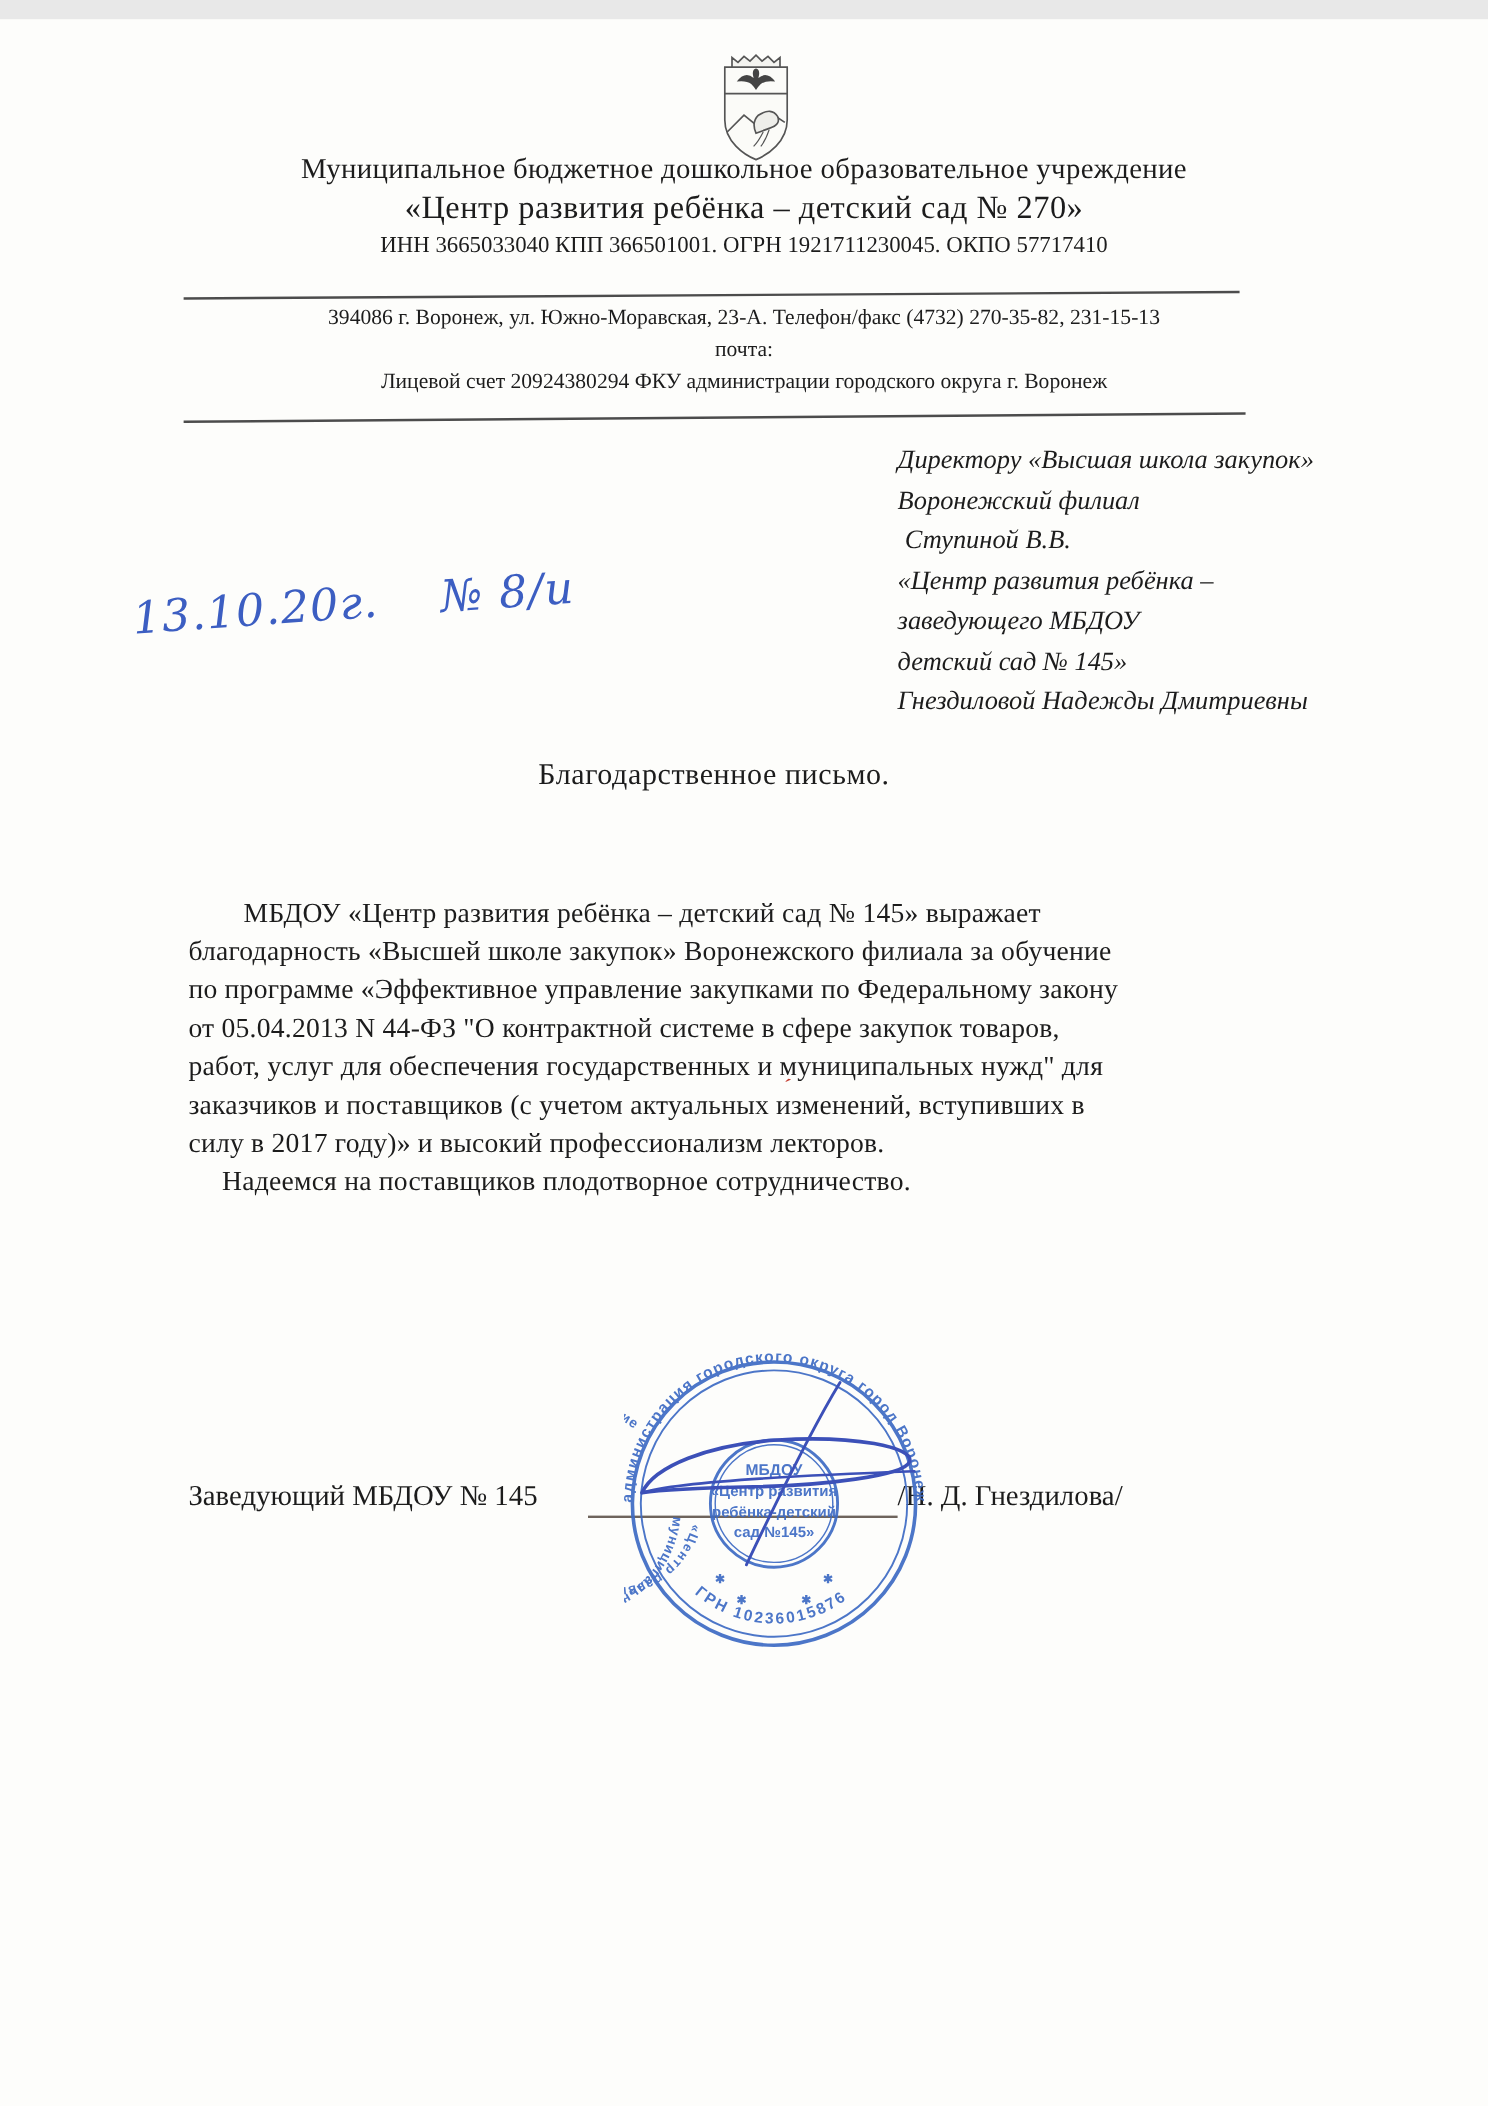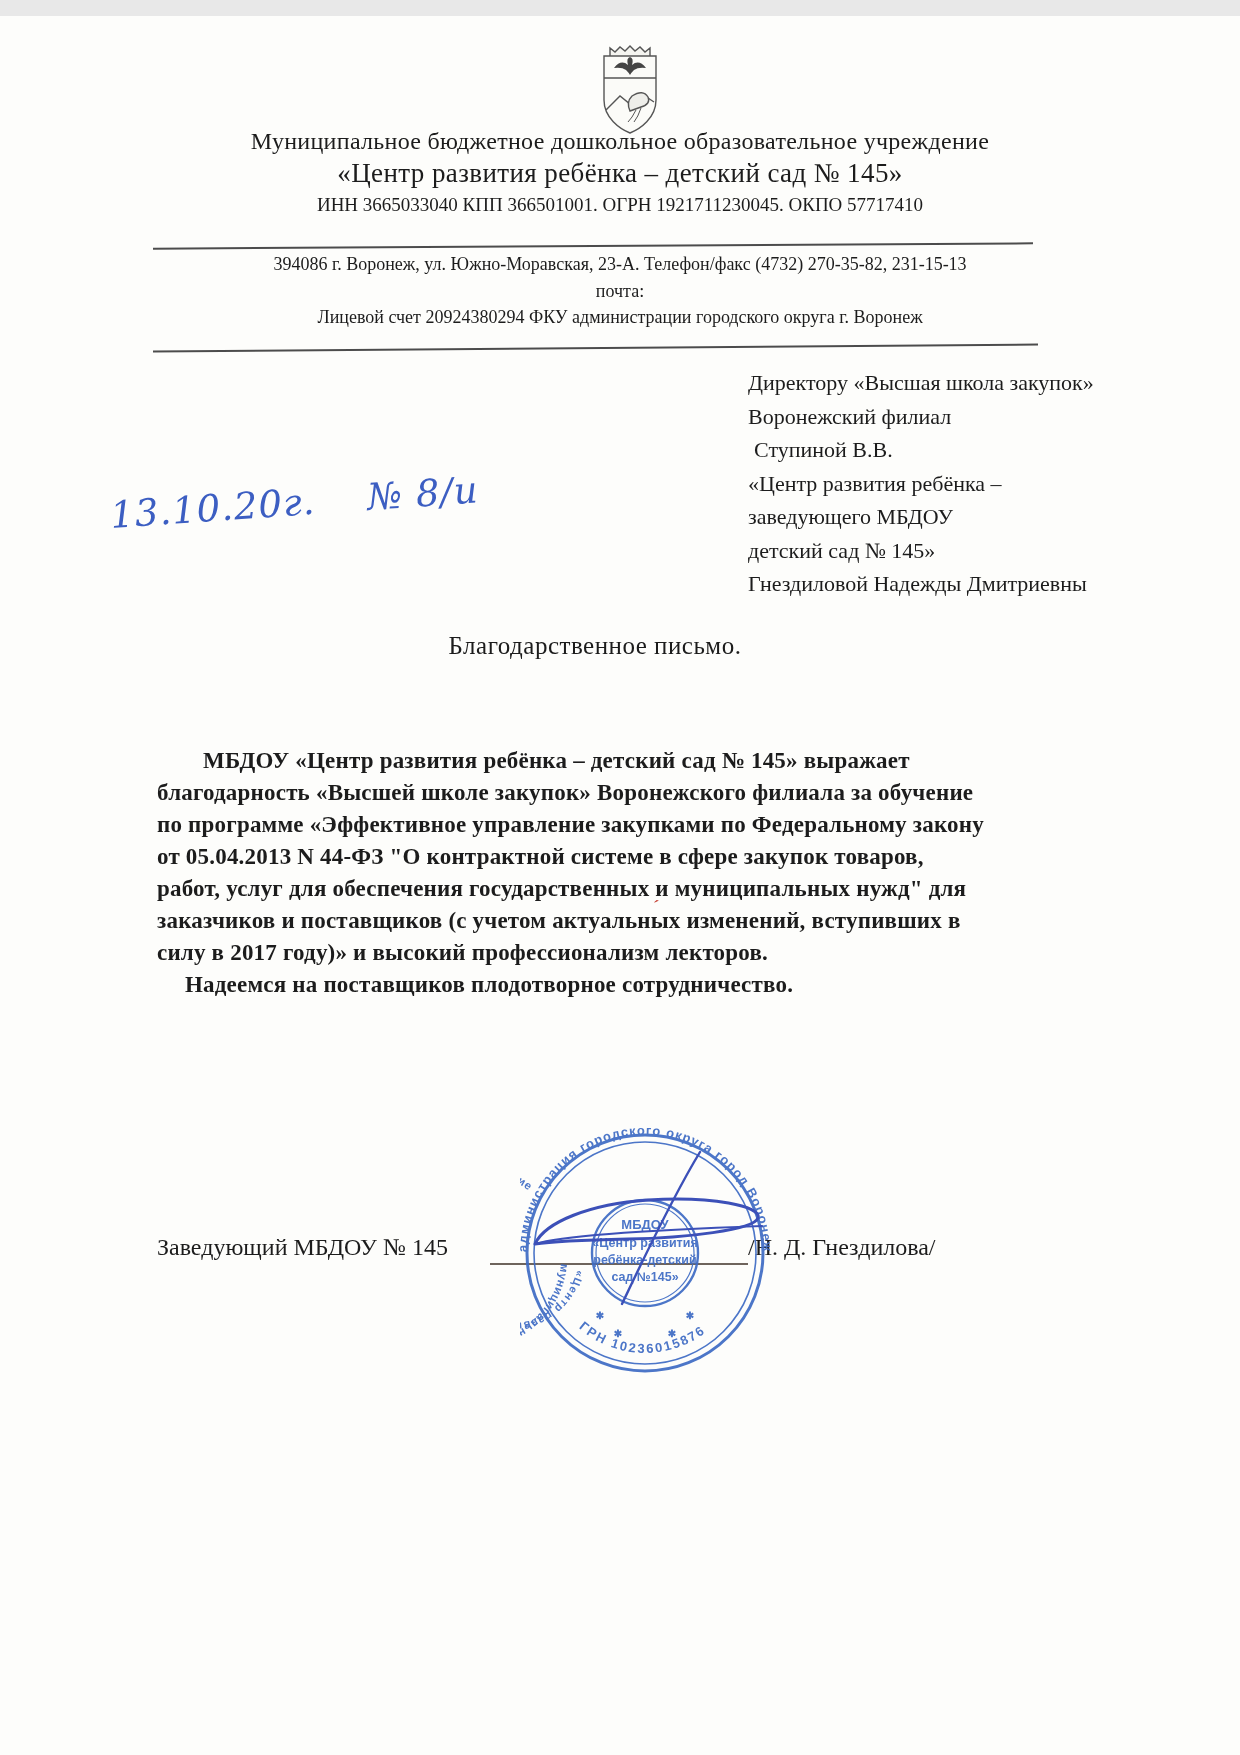--- a/index.html
+++ b/index.html
@@ -8,28 +8,28 @@
     background:#fdfdfb; overflow:hidden;
     font-family:"Liberation Serif", serif; color:#1c1c1c;
   }
   .abs{position:absolute; white-space:nowrap;}
   .centerband{position:absolute; left:125px; width:990px; text-align:center; white-space:nowrap;}
   .org1{font-size:24px; letter-spacing:.3px;}
   .org2{font-size:27px; letter-spacing:.4px;}
   .req{font-size:19px;}
   .addr{font-size:18px;}
   .rule{position:absolute; border-top:2px solid #4c4c4c; height:0;}
-  .recip{font-size:22px; line-height:33.5px;}
+  .recip{font-size:22px; line-height:33.5px;font-style:italic;}
   .recip div{white-space:nowrap;}
   .handwr{
     font-size:37px; font-style:italic; font-family:"DejaVu Serif", serif;
     transform:rotate(-4deg); transform-origin:left bottom; letter-spacing:1px;
   }
   .title{font-size:25px; letter-spacing:.5px;}
-  .bodyline{font-size:23px; letter-spacing:.2px;font-weight:bold;}
+  .bodyline{font-size:23px; letter-spacing:.2px;}
   .indent1{padding-left:46px;}
   .indent2{padding-left:28px;}
   .sig{font-size:24px;}
   .sigline{position:absolute; border-top:2px solid #6e645c; height:0; z-index:1;}
   .redmark{color:#c43b2e; font-size:19px; transform:rotate(12deg); z-index:5;}
   .stampwrap{position:absolute; z-index:3; opacity:.92;}
   .stamp-text{font-family:"Liberation Sans", sans-serif; font-weight:bold;}
   .signsvg{position:absolute; z-index:4;}
   .emblem{position:absolute;}
 </style>
@@ -50,21 +50,21 @@
       <path d="M18 24 Q25 15 32 21 Q30 14 34 13 Q38 14 36 21 Q43 15 50 24 Q42 23 38 26 Q35 29 34 31 Q33 29 30 26 Q26 23 18 24 Z" fill="#444" stroke="none"></path>
 
       <path d="M10 66 L24 52 L34 60 L46 50 L58 58"></path>
 
       <path d="M36 52 q 11 -7 16 1 q 3 7 -7 10 l -11 4 q -4 -9 2 -15 Z" fill="#eeeeea"></path>
       <path d="M40 66 q -4 8 -8 12 M45 64 q -3 9 -7 14" stroke-width="1"></path>
     </g>
   </svg>
 
   <div class="centerband org1" style="top:112px;">Муниципальное бюджетное дошкольное образовательное учреждение</div>
-  <div class="centerband org2" style="top:142px;">«Центр развития ребёнка – детский сад № 145»</div>
+  <div class="centerband org2" style="top:142px;">«Центр развития ребёнка – детский сад № 270»</div>
   <div class="centerband req" style="top:178px;">ИНН 3665033040 КПП 366501001. ОГРН 1921711230045. ОКПО 57717410</div>
 
   <div class="rule" style="left:153px; top:229px; width:880px; transform:rotate(-0.35deg);"></div>
 
   <div class="centerband addr" style="top:238px;">394086 г. Воронеж, ул. Южно-Моравская, 23-А. Телефон/факс (4732) 270-35-82, 231-15-13</div>
   <div class="centerband addr" style="top:265px;">почта:</div>
   <div class="centerband addr" style="top:291px;text-align:center;">Лицевой счет 20924380294 ФКУ администрации городского округа г. Воронеж</div>
 
   <div class="rule" style="left:153px; top:331px; width:885px; transform:rotate(-0.45deg);"></div>
 

